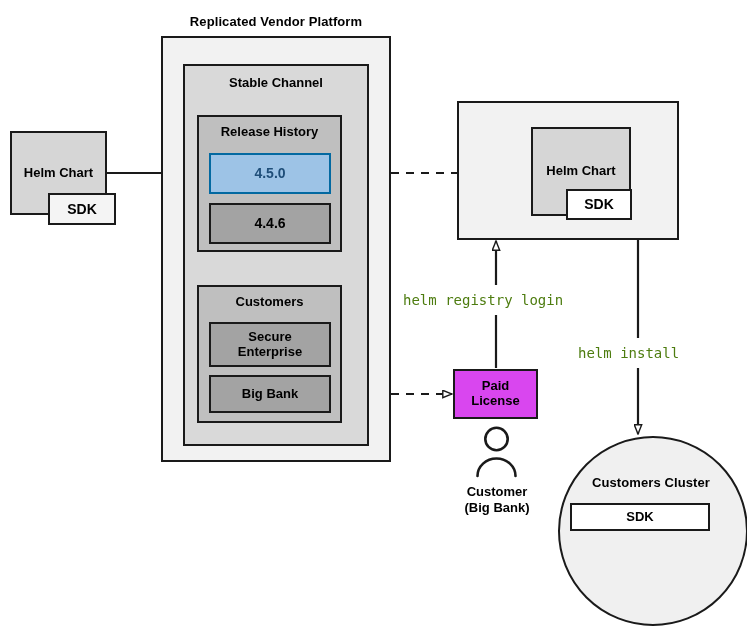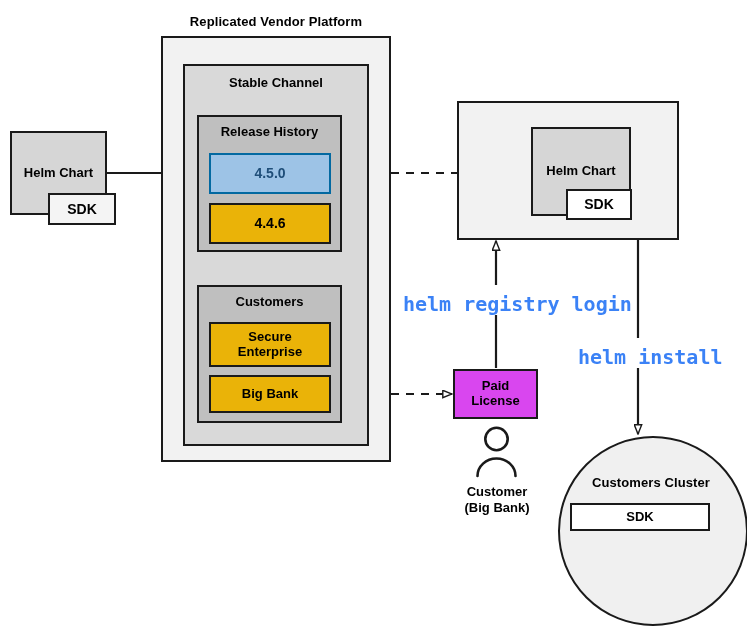--- a/index.html
+++ b/index.html
@@ -59,21 +59,21 @@
     border: 2px solid #1a1a1a;
   }
   .frame-label {
     position: absolute;
     left: 0; right: 0;
     text-align: center;
     font-weight: bold;
     font-size: 13px;
   }
   .box-white {
-    background: #eab308;
+    background: #a3a3a3;
     border: 2px solid #1a1a1a;
     font-size: 14px;
   }
   .box-gray {
     background: #d6d6d6;
     border: 2px solid #1a1a1a;
     font-size: 13px;
   }
   .box-blue {
     background: #9dc3e6;
@@ -83,24 +83,24 @@
   }
   .circle-node {
     position: absolute;
     border-radius: 50%;
     background: #f0f0f0;
     border: 2px solid #1a1a1a;
   }
   .mono-label {
     position: absolute;
     font-family: "DejaVu Sans Mono", "Liberation Mono", monospace;
-    font-size: 20px;
-    font-weight: bold;
+    font-size: 14px;
+    font-weight: normal;
     white-space: nowrap;
-    color: #3b82f6;
+    color: #4d7c0f;
   }
   .caption {
     position: absolute;
     text-align: center;
     font-size: 13px;
     font-weight: bold;
     line-height: 1.2;
     white-space: nowrap;
   }
   .person-icon {

